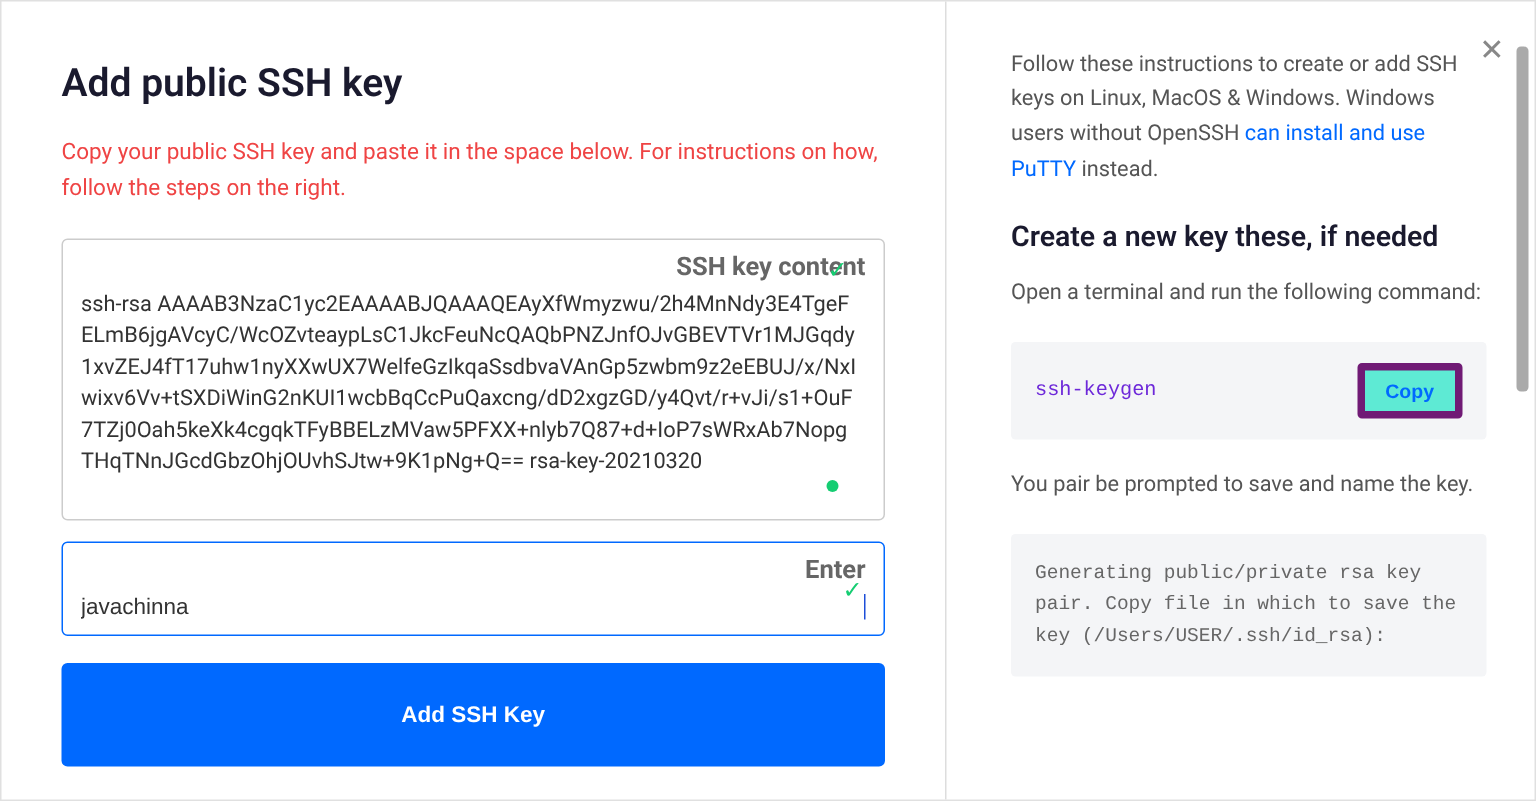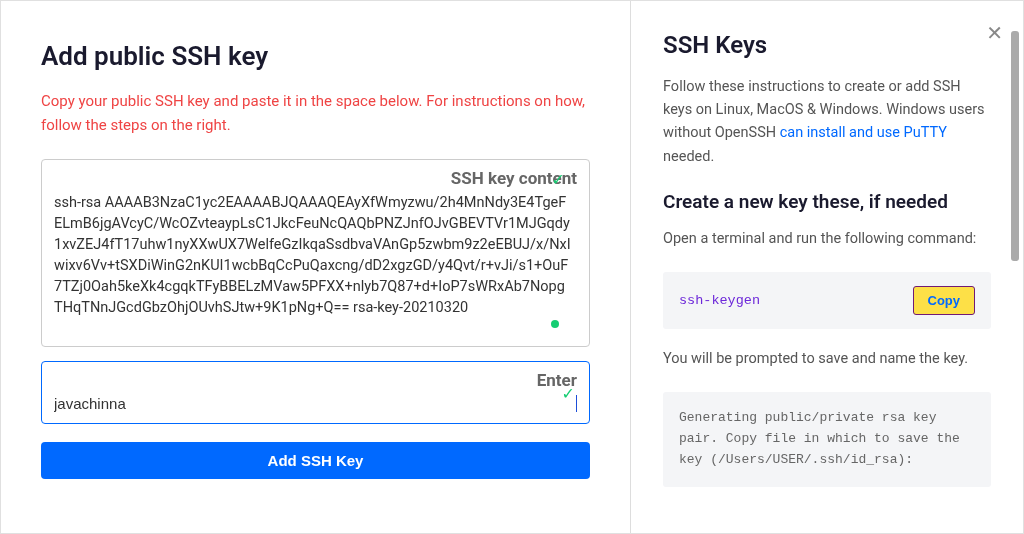--- a/index.html
+++ b/index.html
@@ -12,20 +12,21 @@
       background: #fff;
       width: 1024px;
       height: 534px;
       overflow: hidden;
       position: relative;
     }
     .main-container {
       display: flex;
       height: 100%;
       border: 1px solid #e0e0e0;
+      gap: 11px;
     }
     .left-panel {
       flex: 0 0 630px;
       padding: 40px 40px 20px 40px;
       border-right: 1px solid #ddd;
       position: relative;
     }
     .right-panel {
       flex: 1;
       padding: 30px 32px 20px 32px;
@@ -123,21 +124,21 @@
       width: 8px;
       height: 8px;
       border-radius: 50%;
       background: #15cd72;
     }
     .add-btn {
       width: 100%;
       background: #0069ff;
       color: #fff;
       border: none;
-      padding: 10px;
+      padding: 26px;
       font-size: 15px;
       font-weight: 600;
       border-radius: 4px;
       cursor: pointer;
       margin-top: 4px;
     }
     .right-heading {
       font-size: 24px;
       font-weight: 600;
       color: #1a1a2e;
@@ -168,22 +169,22 @@
       display: flex;
       align-items: center;
       justify-content: space-between;
     }
     .code-text {
       font-family: 'Courier New', Courier, monospace;
       font-size: 13.5px;
       color: #6d28d9;
     }
     .copy-btn {
-      background: #fde047;
-      border: 1px solid #701a75;
+      background: #5eead4;
+      border: 5px solid #701a75;
       color: #0069ff;
       font-weight: 600;
       font-size: 13px;
       padding: 6px 14px;
       border-radius: 3px;
       cursor: pointer;
     }
     .code-output {
       background: #f4f5f7;
       padding: 16px;
@@ -233,30 +234,29 @@
       <input class="name-input caret" type="text" value="javachinna" style="">
     </div>
 
     <button class="add-btn">Add SSH Key</button>
   </div>
 
   <div class="right-panel">
     <span class="close-btn">✕</span>
     <div class="right-scrollbar"></div>
 
-    <h2 class="right-heading">SSH Keys</h2>
     <p class="right-para">
-      <span>Follow these instructions to create or add SSH keys on Linux, MacOS &amp; Windows. Windows users without OpenSSH </span><a href="#" class="link">can install and use PuTTY</a><span> needed.</span>
+      <span>Follow these instructions to create or add SSH keys on Linux, MacOS &amp; Windows. Windows users without OpenSSH </span><a href="#" class="link">can install and use PuTTY</a><span> instead.</span>
     </p>
 
     <h3 class="sub-heading">Create a new key these, if needed</h3>
     <p class="right-para">Open a terminal and run the following command:</p>
 
     <div class="code-block">
       <span class="code-text">ssh-keygen</span>
       <button class="copy-btn">Copy</button>
     </div>
 
-    <p class="right-para">You will be prompted to save and name the key.</p>
+    <p class="right-para">You pair be prompted to save and name the key.</p>
 
     <div class="code-output">Generating public/private rsa key pair. Copy file in which to save the key (/Users/USER/.ssh/id_rsa):</div>
   </div>
 </div>
 
 </body></html>

